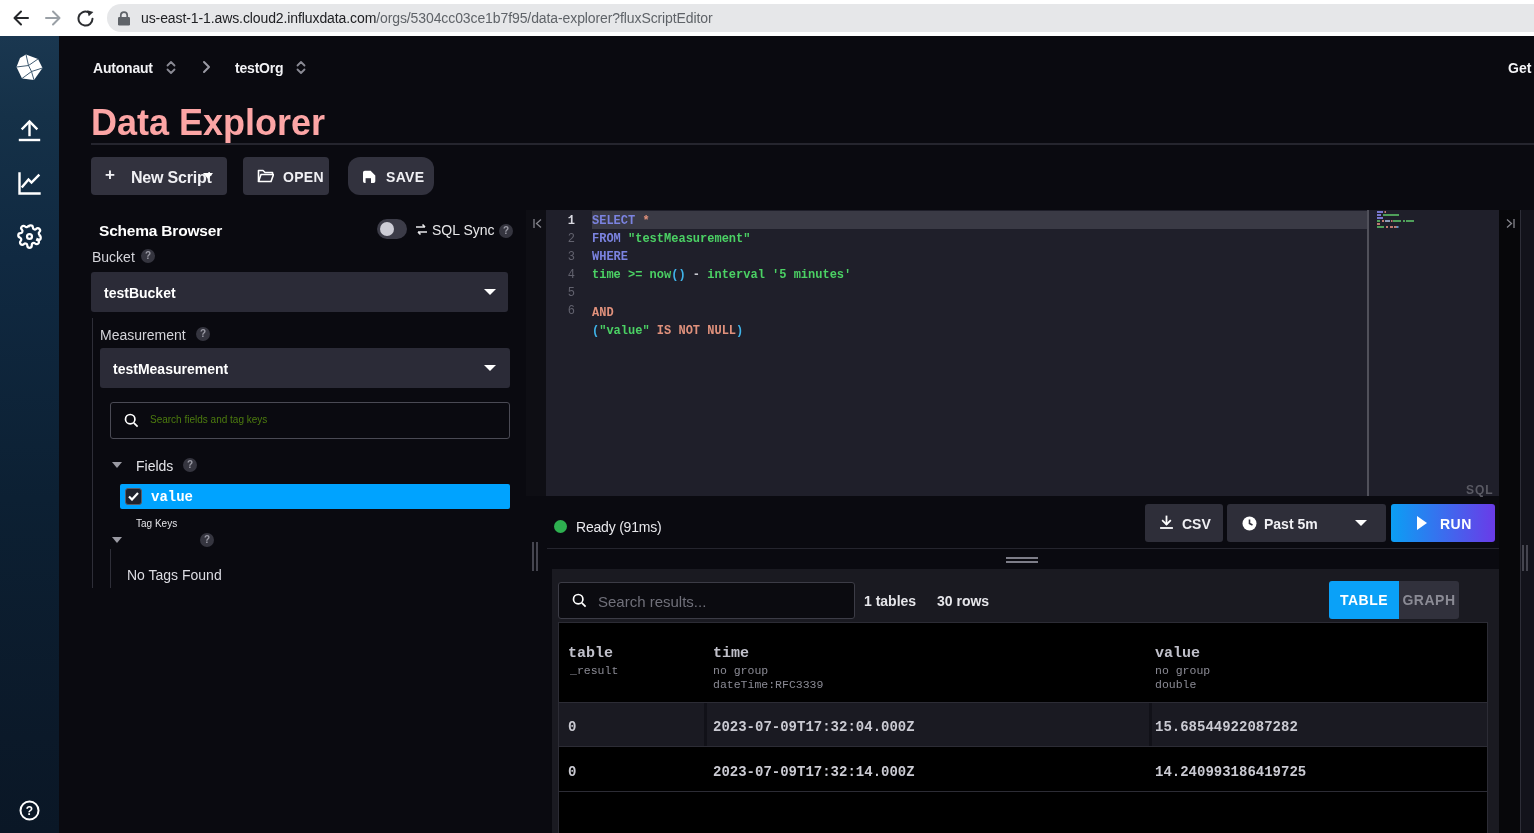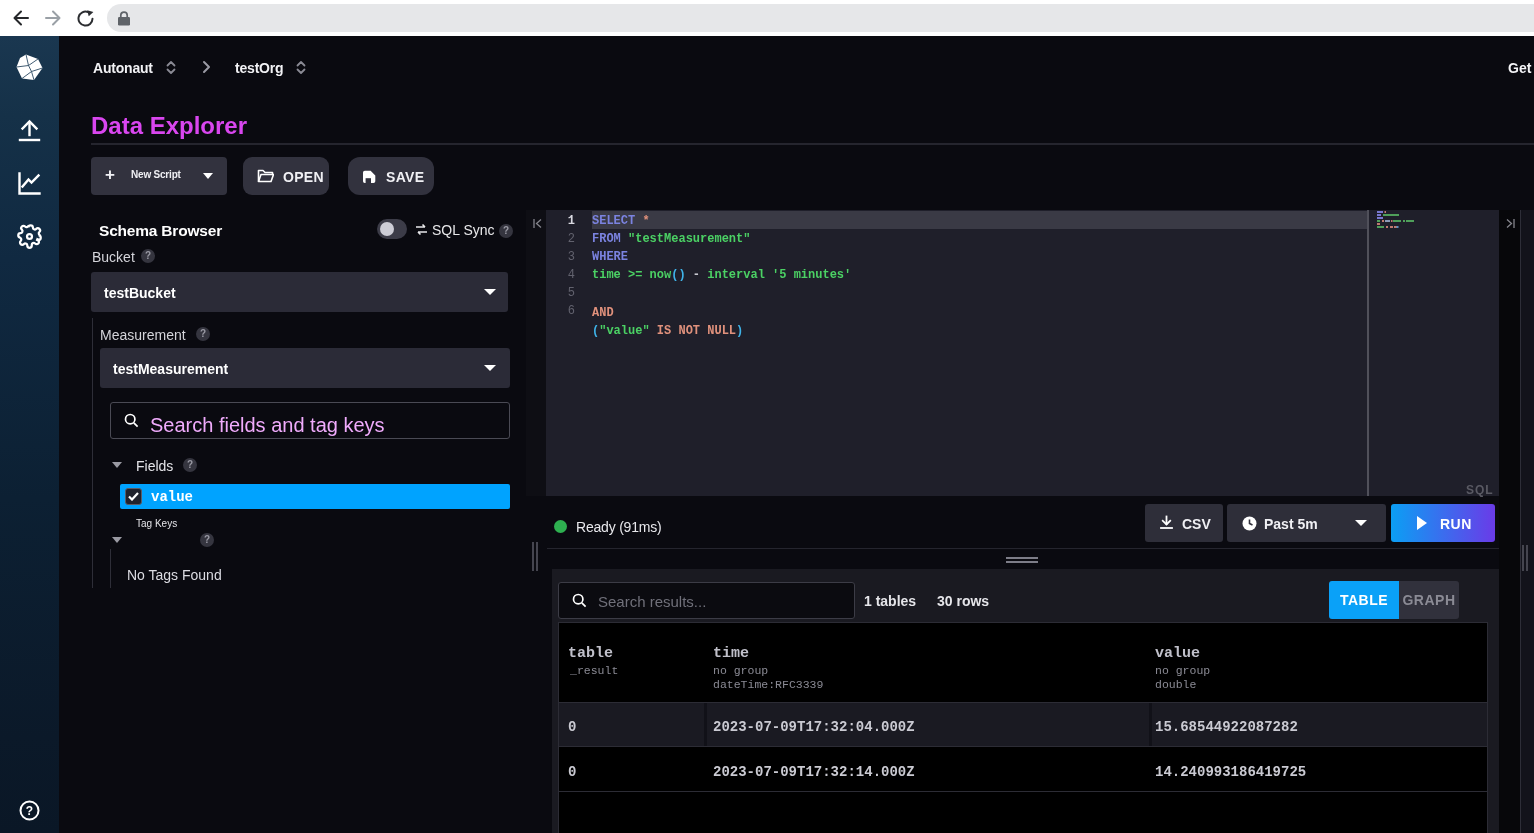--- a/index.html
+++ b/index.html
@@ -31,20 +31,21 @@
       <path d="M11.1 2.1 A7 7 0 1 0 15.5 8.7" stroke="#2b2d30" stroke-width="2" stroke-linecap="round"></path>
       <polygon points="10.2,0.2 16.4,1.9 11.7,6.3" fill="#2b2d30"></polygon>
     </svg>
 
     <div class="abs" style="left:107px;top:4px;width:1460px;height:28px;background:#e6e7e9;border-radius:14px;"></div>
 
     <svg class="abs" style="left:117px;top:11px;" width="14" height="15" viewBox="0 0 14 15">
       <rect x="1" y="6" width="12" height="8.5" rx="1.2" fill="#5f6368"></rect>
       <path d="M3.8 6.5 V4.3 a3.2 3.2 0 0 1 6.4 0 V6.5" fill="none" stroke="#5f6368" stroke-width="1.7"></path>
     </svg>
+    <div class="abs" style="left:141px;top:10px;font-size:14px;color:#202124;letter-spacing:-0.1px;">us-east-1-1.aws.cloud2.influxdata.com<span style="color:#5f6368;">/orgs/5304cc03ce1b7f95/data-explorer?fluxScriptEditor</span></div>
   </div>
 
   <div class="abs" style="left:0;top:36px;width:59px;height:797px;background:linear-gradient(180deg,#1a3750 0%,#153148 10%,#102941 28%,#0c2033 58%,#0b1929 88%,#0a1726 100%);">
 
     <svg class="abs" style="left:16px;top:18px;" width="27" height="27" viewBox="0 0 27 27">
       <polygon points="10,0.5 22,5 26.5,14 18,26 6,24.5 0.5,13 4,4" fill="#ffffff"></polygon>
       <g stroke="#2b4a63" stroke-width="0.9" fill="none">
         <path d="M10 0.5 L12.5 11.5 L0.5 13"></path>
         <path d="M12.5 11.5 L22 5"></path>
         <path d="M12.5 11.5 L15.5 17.5 L26.5 14"></path>
@@ -83,29 +84,29 @@
   <svg class="abs" style="left:201px;top:60px;" width="11" height="14" viewBox="0 0 11 14" fill="none" stroke="#9a9aa4" stroke-width="2" stroke-linecap="round" stroke-linejoin="round">
     <path d="M3 2 L8 7 L3 12"></path>
   </svg>
   <div class="abs" style="left:235px;top:60px;font-size:14px;letter-spacing:-0.2px;font-weight:bold;color:#f2f2f5;text-align:right;">testOrg</div>
   <svg class="abs" style="left:295px;top:60px;" width="12" height="15" viewBox="0 0 12 15" fill="none" stroke="#8a8a94" stroke-width="1.8" stroke-linecap="round" stroke-linejoin="round">
     <path d="M2.5 5.5 L6 2 L9.5 5.5"></path>
       <path d="M2.5 9.5 L6 13 L9.5 9.5"></path>
   </svg>
   <div class="abs" style="left:1508px;top:60px;font-size:14px;font-weight:bold;color:#f5f5f8;">Get</div>
 
-  <div class="abs" style="left:91px;top:112px;font-size:24px;font-weight:bold;color:#d946ef;">Data Explorer</div>
+  <div class="abs" style="left:91px;top:102px;font-size:36px;font-weight:bold;color:#fca5a5;">Data Explorer</div>
   <div class="abs" style="left:91px;top:143px;width:1443px;height:2px;background:#25252e;"></div>
 
   <div class="abs" style="left:91px;top:157px;width:136px;height:38px;background:#32323e;border-radius:4px;color:#f0f0f4;">
     <span class="abs" style="left:14px;top:8px;font-size:17px;font-weight:bold;">+</span>
-    <span class="abs" style="left:28px;top:12px;font-size:10px;letter-spacing:-0.2px;font-weight:bold;padding-left:12px;">New Script</span>
+    <span class="abs" style="left:28px;top:12px;font-size:16px;letter-spacing:-0.2px;font-weight:bold;padding-left:12px;">New Script</span>
     <span class="abs caret" style="left:112px;top:16px;border-top-width:6px;border-left-width:5px;border-right-width:5px;"></span>
   </div>
-  <div class="abs" style="left:243px;top:157px;width:86px;height:38px;background:#32323e;border-radius:9px;color:#f0f0f4;">
+  <div class="abs" style="left:243px;top:157px;width:86px;height:38px;background:#32323e;border-radius:4px;color:#f0f0f4;">
     <svg class="abs" style="left:14px;top:11px;" width="17" height="16" viewBox="0 0 17 16" fill="none" stroke="#ffffff" stroke-width="1.6" stroke-linejoin="round">
       <path d="M1.5 13.5 V2.5 H6 L8 4.5 H15.5 V6.5"></path>
       <path d="M1.5 13.5 L4 6.5 H16.5 L14 13.5 Z"></path>
     </svg>
     <span class="abs" style="left:40px;top:12px;font-size:14px;font-weight:bold;letter-spacing:0.3px;">OPEN</span>
   </div>
   <div class="abs" style="left:348px;top:157px;width:86px;height:38px;background:#32323e;border-radius:12px;color:#f0f0f4;">
     <svg class="abs" style="left:14px;top:13px;" width="14" height="14" viewBox="0 0 14 14">
       <path d="M1 2.5 A1.8 1.8 0 0 1 2.8 0.7 H8.6 L13.3 5.4 V11.2 A1.8 1.8 0 0 1 11.5 13 H2.8 A1.8 1.8 0 0 1 1 11.2 Z" fill="#ffffff"></path>
       <rect x="3.6" y="8.2" width="5.4" height="4.8" fill="#32323e"></rect>
@@ -139,21 +140,21 @@
   <div class="abs" style="left:100px;top:348px;width:410px;height:40px;background:#2b2b37;border-radius:3px;">
     <span class="abs" style="left:13px;top:13px;font-size:14px;font-weight:bold;color:#fff;">testMeasurement</span>
     <span class="abs caret" style="left:384px;top:17px;border-top-width:6px;border-left-width:6px;border-right-width:6px;"></span>
   </div>
 
   <div class="abs" style="left:110px;top:402px;width:400px;height:37px;border:1px solid #4a4a54;border-radius:3px;background:#0a0a10;">
     <svg class="abs" style="left:13px;top:10px;" width="15" height="15" viewBox="0 0 15 15" fill="none" stroke="#ffffff" stroke-width="1.7">
       <circle cx="6.2" cy="6.2" r="4.7"></circle>
         <path d="M9.8 9.8 L13.6 13.6"></path>
     </svg>
-    <span class="abs" style="left:39px;top:11px;font-size:20px;color:#f0abfc;">Search fields and tag keys</span>
+    <span class="abs" style="left:39px;top:11px;font-size:10px;color:#4d7c0f;">Search fields and tag keys</span>
   </div>
 
   <div class="abs tri-down" style="left:112px;top:462px;"></div>
   <div class="abs" style="left:136px;top:458px;font-size:14px;color:#e4e4e8;">Fields</div>
   <div class="qbadge" style="left:183px;top:458px;">?</div>
 
   <div class="abs" style="left:120px;top:484px;width:390px;height:25px;background:#00a3ff;border-radius:2px;">
     <div class="abs" style="left:5px;top:4px;width:17px;height:17px;background:#20222c;border:1px solid #5b5c66;border-radius:3px;">
       <svg class="abs" style="left:2px;top:3px;" width="11" height="9" viewBox="0 0 11 9" fill="none" stroke="#fff" stroke-width="2.2">
           <path d="M1 4.5 L4 7.5 L10 1"></path>

